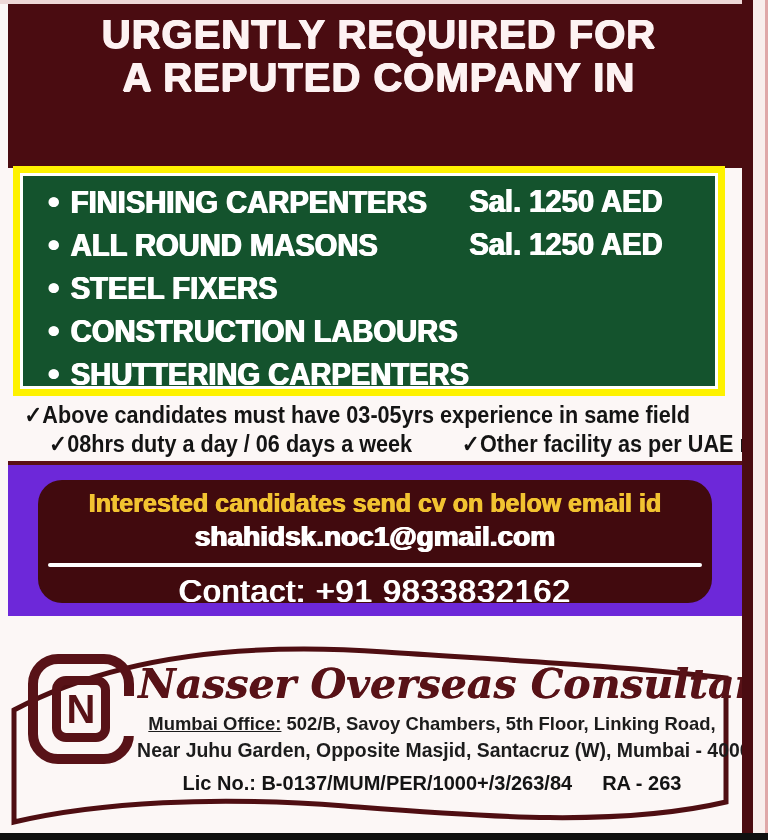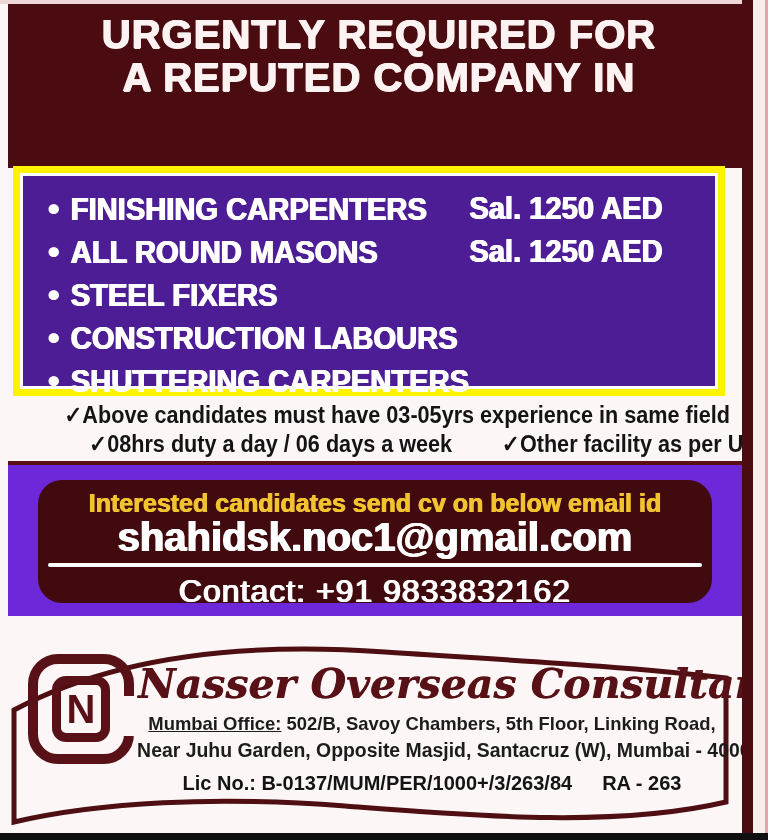--- a/index.html
+++ b/index.html
@@ -21,38 +21,38 @@
       background:#470b10;border-top:4px solid #fff;border-bottom:5px solid #fff;border-right:7px solid #fff;}
   .stripe{position:absolute;height:7px;border-radius:3px;}
   .stripe.l{left:6px;width:305px;background:linear-gradient(to right,#fff 0,#fff 22%,rgba(255,255,255,0) 96%);}
   .stripe.r{right:3px;width:165px;background:linear-gradient(to left,#fff 0,#fff 25%,rgba(255,255,255,0) 96%);}
   .s1{top:6px}.s2{top:19px}.s3{top:32px}.s4{top:45px}
   .uae{position:absolute;left:0;top:0;width:100%;height:54px;display:flex;align-items:center;justify-content:center;
       color:#ffe404;font-size:51px;font-weight:bold;letter-spacing:8px;
       text-shadow:1.3px 0 currentColor,-1.3px 0 currentColor,0 1px currentColor;}
   
   .jobs-box{position:absolute;left:13px;top:166px;width:712px;height:230px;box-sizing:border-box;
-      background:#4c1d95;border:7px solid #fef200;box-shadow:inset 0 0 0 3px #ffffff;padding-top:14px;}
+      background:#14532d;border:7px solid #fef200;box-shadow:inset 0 0 0 3px #ffffff;padding-top:7px;}
   .job-row{position:relative;height:43px;line-height:43px;color:#fff;font-weight:bold;font-size:31px;
       padding-left:30px;transform:scaleX(.94);transform-origin:left center;white-space:nowrap;
       text-shadow:.7px 0 currentColor,-.7px 0 currentColor;}
   .bullet{display:inline-block;width:24px;font-size:34px;}
   .job-sal{position:absolute;left:478px;top:0;}
   
-  .req{position:absolute;left:0;top:401px;width:606px;text-align:center;color:#141414;font-weight:bold;padding-left:40px;}
+  .req{position:absolute;left:0;top:401px;width:606px;text-align:center;color:#141414;font-weight:bold;}
   .req-line{font-size:23.5px;line-height:29px;transform:scaleX(.92);transform-origin:center;white-space:nowrap;}
   .req-line2 span{margin:0 27px;}
   
   .contact-box{position:absolute;left:8px;top:461px;width:734px;height:155px;box-sizing:border-box;
       background:#6d28d9;border-top:4px solid #5a1014;}
   .contact-inner{position:absolute;left:30px;top:15px;width:674px;height:123px;background:#410a0e;
       border-radius:24px;text-align:center;color:#fff;}
   .c-head{margin-top:9px;font-size:25px;font-weight:bold;color:#f2c331;
       text-shadow:.5px 0 currentColor,-.5px 0 currentColor;}
-  .c-email{font-size:40px;font-weight:bold;line-height:38px;
+  .c-email{font-size:28px;font-weight:bold;line-height:38px;
       text-shadow:.8px 0 currentColor,-.8px 0 currentColor;}
   .c-rule{height:4px;background:#fff;margin:7px 10px 6px 10px;border-radius:2px;}
   .c-phone{font-size:32px;font-weight:normal;letter-spacing:1px;
       text-shadow:.8px 0 currentColor,-.8px 0 currentColor;}
   
   .bottom{position:absolute;left:0;top:620px;width:742px;height:213px;}
   .wave-svg{position:absolute;left:0;top:0;}
   .logo-outer{position:absolute;left:28px;top:34px;width:106px;height:110px;box-sizing:border-box;
       border:10px solid #581217;border-radius:30px;display:flex;align-items:center;justify-content:center;}
   .logo-gap{position:absolute;right:-11px;top:32px;width:13px;height:40px;background:#fcf7f6;}

